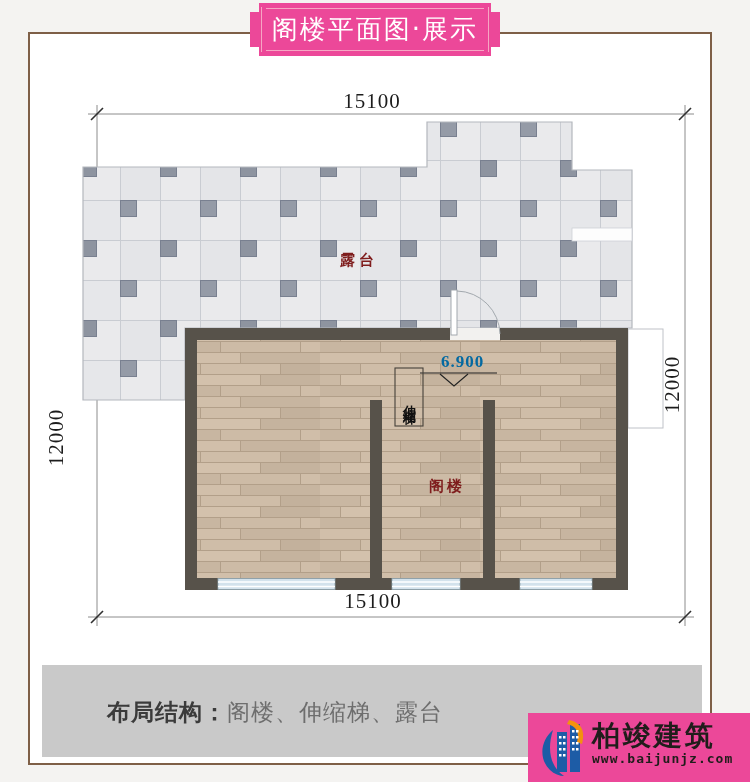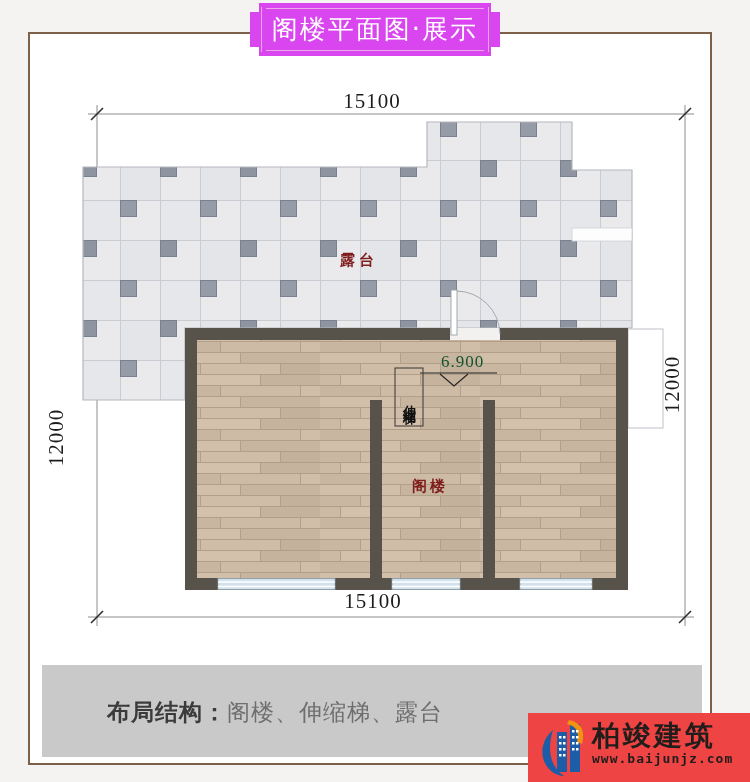--- a/index.html
+++ b/index.html
@@ -9,21 +9,21 @@
     font-family:"DejaVu Sans","Liberation Sans",sans-serif;
   }
   .frame{
     position:absolute;left:28px;top:32px;width:684px;height:733px;
     box-sizing:border-box;background:#ffffff;border:2px solid #7e5f47;
     z-index:1;
   }
   
   .ribbon{
     position:absolute;left:250px;top:3px;width:250px;height:53px;
-    background:#d946ef;z-index:6;
+    background:#ec4899;z-index:6;
     clip-path:polygon(0 9px,9px 9px,9px 0,calc(100% - 9px) 0,calc(100% - 9px) 9px,100% 9px,
       100% calc(100% - 9px),calc(100% - 9px) calc(100% - 9px),calc(100% - 9px) 100%,
       9px 100%,9px calc(100% - 9px),0 calc(100% - 9px));
   }
   .ribbon-inner{position:absolute;top:5px;bottom:5px;left:16px;right:16px;
     border-top:1px solid rgba(255,244,230,.55);border-bottom:1px solid rgba(255,244,230,.55);}
   .ribbon-line{position:absolute;top:4px;bottom:4px;width:1px;background:rgba(255,244,230,.55);}
   .ribbon-line.l{left:11px}.ribbon-line.r{right:11px}
   .ribbon-title{
     position:absolute;inset:0;display:flex;align-items:center;justify-content:center;
@@ -36,37 +36,37 @@
   .dim{
     font-family:"Liberation Serif","DejaVu Serif",serif;
     font-size:21px;color:#1c1c1c;text-align:center;letter-spacing:1px;
   }
   .dim-top{left:312px;top:89px;width:120px;}
   .dim-bottom{left:313px;top:589px;width:120px;}
   .dim-left{left:20px;top:425px;width:72px;transform:rotate(-90deg);}
   .dim-right{left:636px;top:372px;width:72px;transform:rotate(-90deg);}
   .lbl{color:#7f1d1d;font-weight:600;}
   .lbl-terrace{left:324px;top:251px;width:70px;font-size:15px;letter-spacing:4px;text-align:center;}
-  .lbl-attic{left:412px;top:477px;width:70px;font-size:15px;letter-spacing:3px;text-align:left;}
+  .lbl-attic{left:412px;top:477px;width:70px;font-size:15px;letter-spacing:3px;text-align:center;}
   .lbl-elev{left:420px;top:352px;width:85px;text-align:center;
-    font-family:"Liberation Serif","DejaVu Serif",serif;font-weight:400;
-    font-size:17px;color:#14532d;letter-spacing:1px;}
+    font-family:"Liberation Serif","DejaVu Serif",serif;font-weight:700;
+    font-size:17px;color:#0369a1;letter-spacing:1px;}
   .lbl-ladder{
     left:397px;top:373px;width:24px;height:52px;
     writing-mode:vertical-rl;text-orientation:upright;
     font-size:13px;font-weight:700;color:#111;letter-spacing:3px;
     display:flex;align-items:center;justify-content:center;text-align:center;
   }
   
   .footer-bar{position:absolute;left:42px;top:665px;width:660px;height:92px;background:#c9c9c9;z-index:2;}
   .footer-line{position:absolute;left:82px;top:697px;font-size:23px;z-index:3;margin-left:25px;}
   .footer-label{font-weight:700;color:#3b3b3b;letter-spacing:1px;}
   .footer-value{color:#6e6e6e;letter-spacing:1px;}
   
-  .logo-panel{position:absolute;left:528px;top:713px;width:222px;height:69px;background:#ef4444;z-index:7;}
+  .logo-panel{position:absolute;left:528px;top:713px;width:222px;height:69px;background:#ec4899;z-index:7;}
   .logo-icon{position:absolute;left:10px;top:3px;}
   .logo-name{position:absolute;left:64px;top:4px;font-size:28px;font-weight:700;
     color:#201d1b;letter-spacing:3px;}
   .logo-site{position:absolute;left:64px;top:38px;font-size:13px;font-weight:700;
     color:#201d1b;letter-spacing:1px;font-family:"DejaVu Sans Mono","Liberation Mono",monospace;}
 </style>
 </head>
 <body>
 
 <div class="frame"></div>

